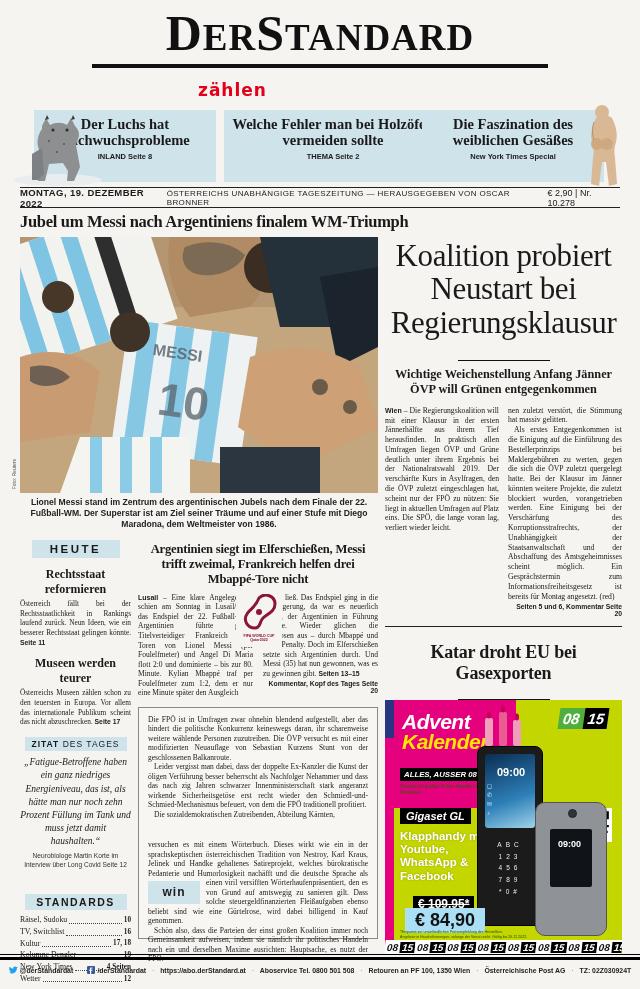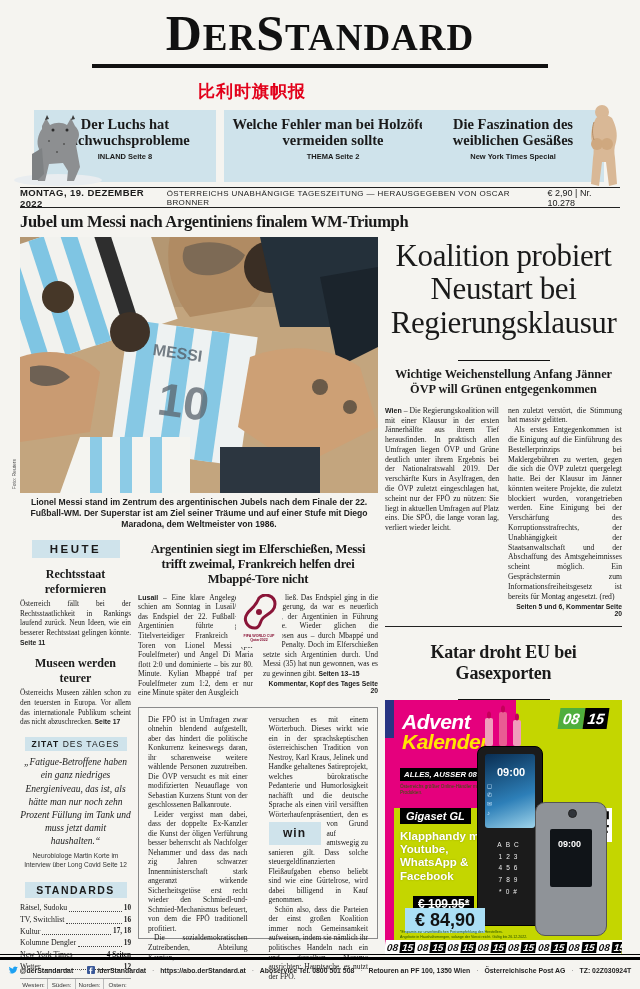--- a/index.html
+++ b/index.html
@@ -44,21 +44,21 @@
   .sidebar{position:absolute;left:20px;top:540px;width:111px;}
   .sec-head{background:#cfe3eb;text-align:center;font-family:"Liberation Sans",sans-serif;font-weight:bold;}
   .heute-head{width:88px;margin:0 auto;font-size:11.5px;letter-spacing:2.5px;padding:3px 0;}
   .sb-h3{font-size:12px;font-weight:bold;text-align:center;margin:9px 0 2px 0;}
   .sb-p{font-size:7.3px;line-height:1.32;text-align:justify;margin:0;}
   .sb-p .pg{font-weight:bold;font-family:"Liberation Sans",sans-serif;font-size:6.8px;}
   .zitat-head{width:102px;margin:10px auto 5px auto;font-size:8.5px;letter-spacing:1px;padding:2px 0;}
   .zitat-head .light{font-weight:normal;}
   .quote{font-style:italic;font-size:9.5px;line-height:1.38;text-align:center;margin:0;}
   .attr{font-family:"Liberation Sans",sans-serif;font-size:6.6px;text-align:center;color:#333;margin-top:4px;line-height:1.3;}
-  .std-head{width:102px;margin:13px auto 4px auto;font-size:10.5px;letter-spacing:1.5px;padding:2px 0;}
+  .std-head{width:102px;margin:25px auto 4px auto;font-size:10.5px;letter-spacing:1.5px;padding:2px 0;}
   .std-row{display:flex;align-items:flex-end;font-size:7.8px;line-height:1.5;}
   .std-row .dots{flex:1;border-bottom:1px dotted #444;margin:0 2px 2px 2px;}
   .std-row .pgn{font-weight:bold;font-size:7.2px;}
   .wx{display:flex;border-top:1px solid #999;border-bottom:1px solid #999;margin-top:6px;}
   .wx-cell{flex:1;text-align:center;padding:2px 0 3px 0;border-right:1px solid #bbb;}
   .wx-cell:last-child{border-right:none;}
   .wx-name{font-family:"Liberation Sans",sans-serif;font-size:6.2px;color:#333;}
 
   
   .midcol{position:absolute;left:138px;top:542px;width:240px;}
@@ -66,21 +66,21 @@
   .wm-body{position:relative;margin-top:6px;display:flex;gap:10px;}
   .col{flex:1;}
   .bodytext{font-size:7.5px;line-height:1.27;text-align:justify;margin:0;}
   .bodytext + .bodytext{text-indent:6px;}
   .lead{font-weight:bold;font-family:"Liberation Sans",sans-serif;font-size:7px;}
   .fifa{position:absolute;left:98px;top:0px;width:44px;height:52px;background:#f5f4f0;text-align:center;padding:1px;}
   .refline{text-align:right;font-family:"Liberation Sans",sans-serif;font-weight:bold;font-size:6.8px;margin-top:2px;}
   .refinline{font-weight:bold;font-family:"Liberation Sans",sans-serif;font-size:6.8px;}
   .zu-box{margin-top:9px;border:1px solid #8a8a8a;background:#f7f6f2;padding:7px 9px 9px 9px;height:232px;box-sizing:border-box;}
   .zu-head{font-style:italic;font-weight:bold;font-size:19px;text-align:center;margin:0 0 6px 0;}
-  .zu-cols{display:flex;gap:21px;}
+  .zu-cols{display:flex;gap:21px;flex-direction:column;}
   .win{float:left;width:52px;height:23px;background:#cfe3eb;margin:3px 6px 2px 0;display:flex;align-items:center;justify-content:center;
        font-family:"Liberation Sans",sans-serif;font-weight:bold;font-size:12px;letter-spacing:1px;}
 
   
   .rightcol{position:absolute;left:385px;top:218px;width:237px;}
   .koal-head{font-size:31px;font-weight:normal;text-align:center;line-height:1.08;letter-spacing:-.4px;}
   .hrule{width:92px;height:1px;background:#111;margin:7px auto 6px auto;}
   .subhead{font-size:12.3px;font-weight:bold;text-align:center;line-height:1.25;}
   .twocol{display:flex;gap:9px;margin-top:8px;}
   .rc .bodytext{font-size:7.7px;}
@@ -132,21 +132,21 @@
 </style>
 </head>
 <body>
 
 <div id="page">
 
   <header class="masthead">
     <div class="mast-title"><span class="big">D</span><span class="sm">ER</span><span class="big">S</span><span class="sm">TANDARD</span></div>
     <div class="mast-rule"></div>
   </header>
-  <div class="mast-cn">比利时旗帜报</div>
+  <div class="mast-cn">zählen</div>
 
   <div class="teasers">
     <div class="tbox" id="tb1">
       <div class="t">Der Luchs hat Nachwuchsprobleme</div>
       <div class="k">INLAND Seite 8</div>
     </div>
     <div class="tbox" id="tb2">
       <div class="t">Welche Fehler man bei Holzöfen vermeiden sollte</div>
       <div class="k">THEMA Seite 2</div>
     </div>

